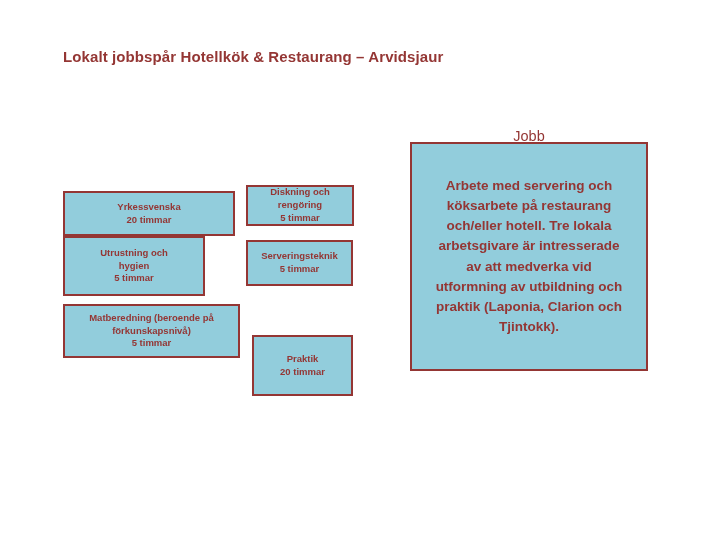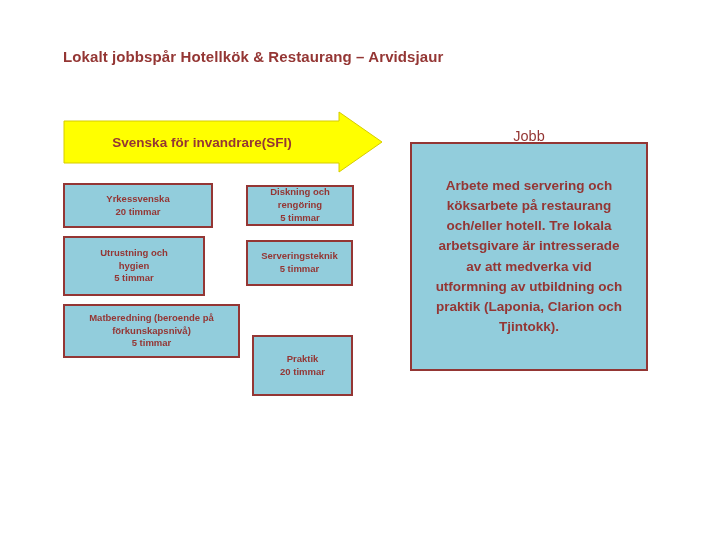--- a/index.html
+++ b/index.html
@@ -85,40 +85,34 @@
     align-items: center;
     justify-content: center;
     text-align: center;
     color: var(--accent, #943634);
     font-weight: bold;
     font-size: 9.5px;
     line-height: 1.35;
     padding: 2px;
   }
   .box .l1 { white-space: pre-line; }
-  .lb1 { left: 63px;  top: 183px; width: 150px; height: 45px; }
+  .lb1 { left: 63px;  top: 191px; width: 172px; height: 45px; }
   .lb2 { left: 63px;  top: 236px; width: 142px; height: 60px; }
   .lb3 { left: 63px;  top: 304px; width: 177px; height: 54px; }
   .mb1 { left: 246px; top: 185px; width: 108px; height: 41px; }
   .mb2 { left: 246px; top: 240px; width: 107px; height: 46px; }
   .mb3 { left: 252px; top: 309px; width: 101px; height: 61px; margin-top: 26px; }
 </style>
 </head>
 <body>
 
 <div class="slide">
 
   <h1 class="title">Lokalt jobbspår Hotellkök &amp; Restaurang – Arvidsjaur</h1>
 
-  <div class="arrow-wrap">
-    <svg viewBox="0 0 320 62" aria-hidden="true">
-      <polygon points="1,10 276,10 276,1 319,31 276,61 276,52 1,52" style="fill: var(--arrow-fill, #FFFF00); stroke: var(--arrow-stroke, #D6CC00); stroke-width: 1;"></polygon>
-    </svg>
-    <div class="arrow-label">Svenska för invandrare(SFI)</div>
-  </div>
 
   <div class="jobb-label">Jobb</div>
 
   <div class="big-box">
     <div class="big-box-text">Arbete med servering och
 köksarbete på restaurang
 och/eller hotell. Tre lokala
 arbetsgivare är intresserade
 av att medverka vid
 utformning av utbildning och

